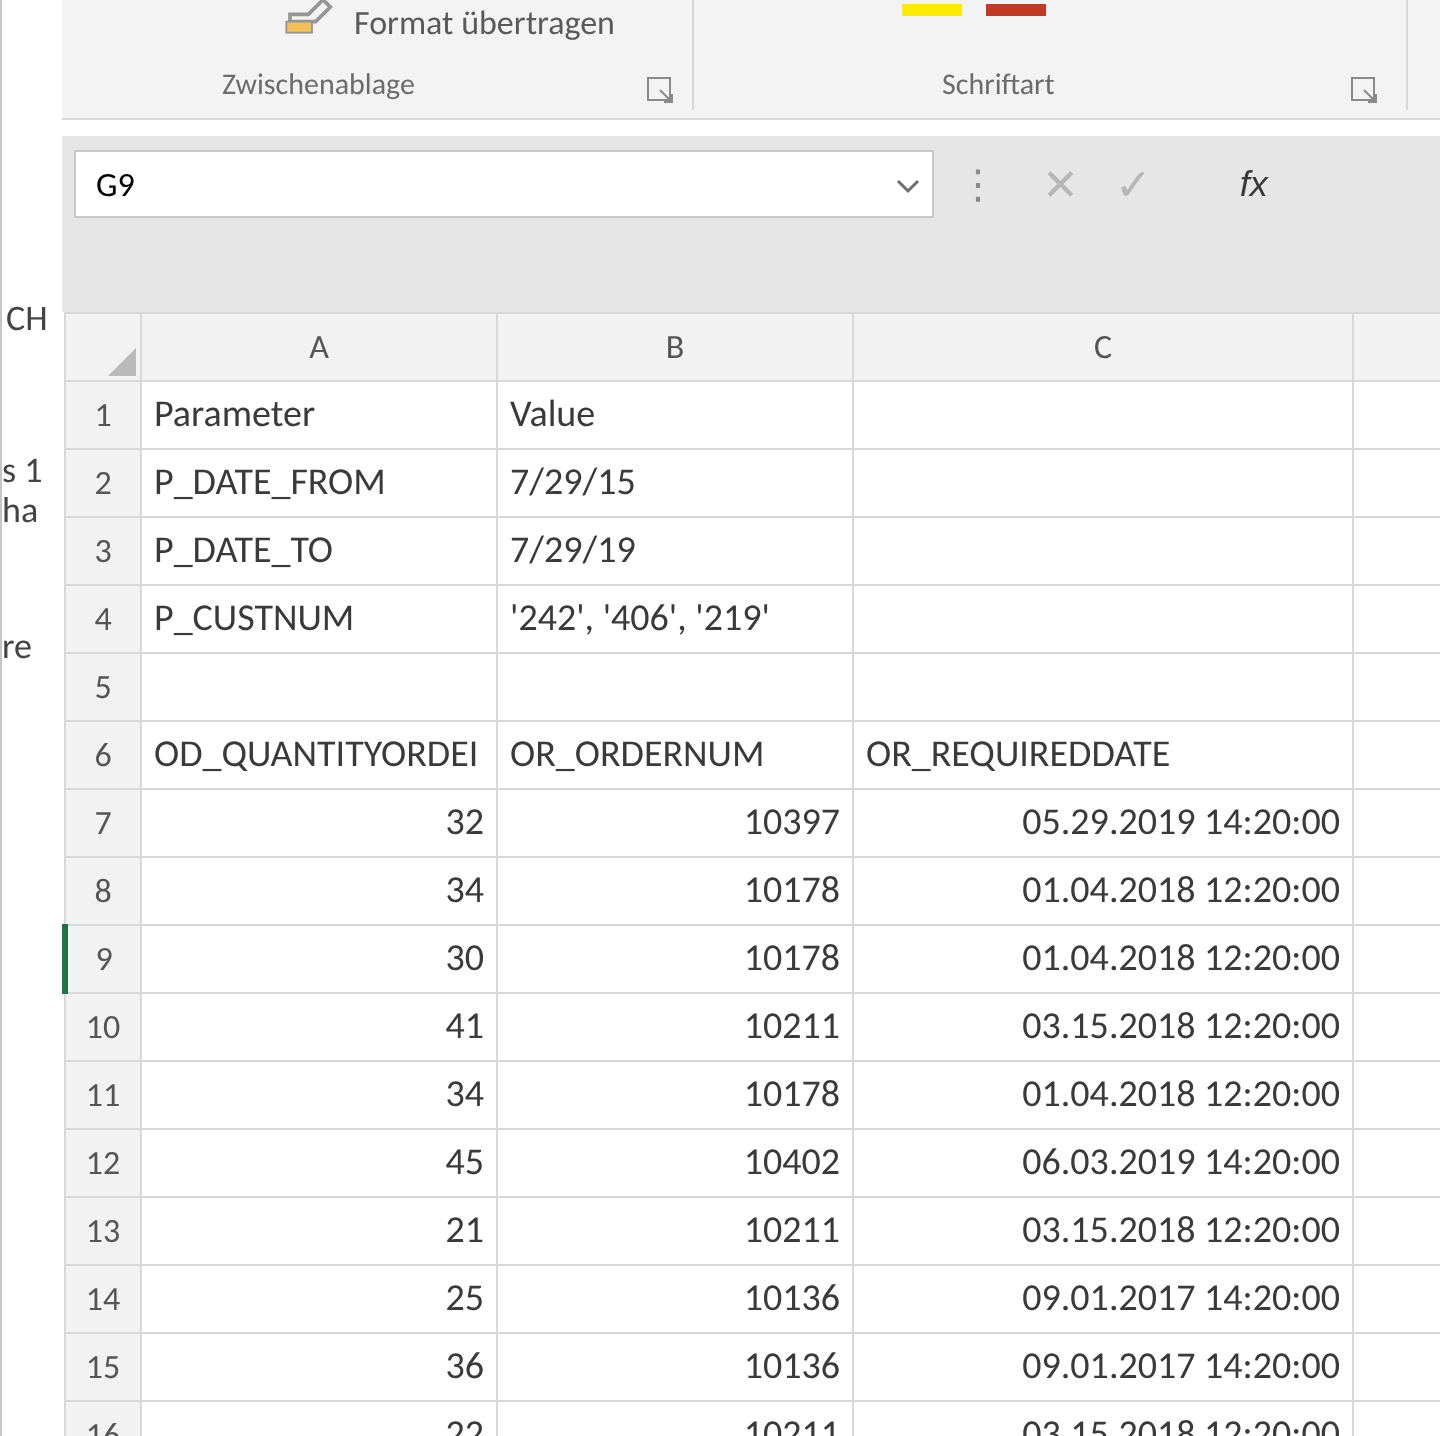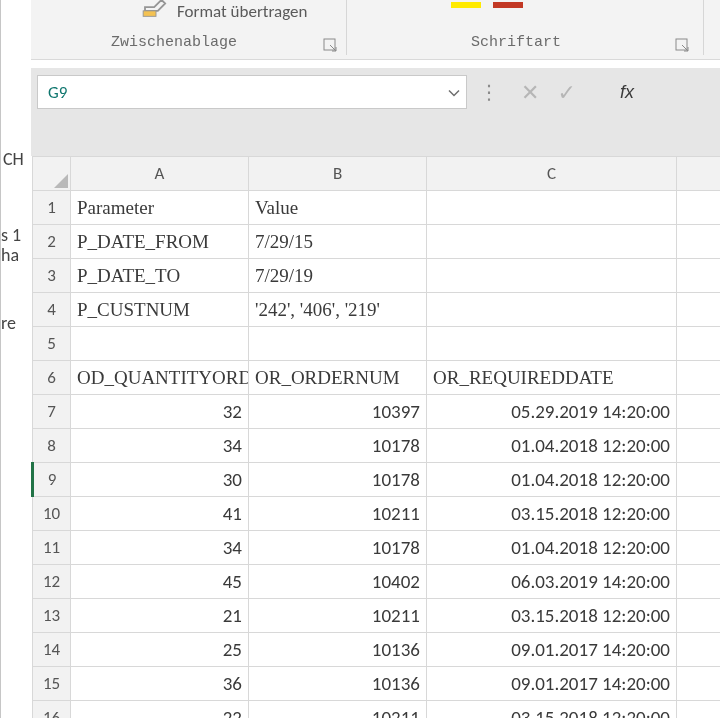--- a/index.html
+++ b/index.html
@@ -33,21 +33,21 @@
   }
   
   .ribbon {
     position: absolute;
     left: 30px; right: 0; top: 0; height: 60px;
     background: #f3f3f3;
     border-bottom: 1px solid #d9d9d9;
   }
   .ribbon .group-label {
     font-size: 15px; color: #6b6b6b;
-    position: absolute; top: 34px; font-family: Liberation Mono, monospace;
+    position: absolute; top: 34px;
   }
   .dlg-launcher {
     width: 15px; height: 15px;
     display: inline-block;
     position: absolute;
     color: #7f7f7f;
   }
   .dlg-launcher svg { width:15px; height:15px; display:block; }
   .brush-icon {
     position:absolute; top:-2px; left:110px;
@@ -66,21 +66,21 @@
     padding: 8px 6px;
     gap: 6px;
   }
   .namebox {
     width: 430px; height: 34px;
     background: #fff;
     border: 1px solid #c9c9c9;
     display: flex; align-items: center;
     position: relative;
     padding-left: 10px;
-    color: #0f766e;
+    color: #000000;
     font-size: 17px;
   }
   .namebox .dd {
     position:absolute; right:6px; top:50%; transform:translateY(-50%);
     color:#6e6e6e;
   }
   .vdots { color:#8b8b8b; font-size:20px; padding:0 6px; }
   .fx-controls { display:flex; align-items:center; gap:18px; padding-left:10px; }
   .fx-controls .fx-cancel { color:#b6b6b6; font-size:22px; font-weight:300; }
   .fx-controls .fx-enter  { color:#b6b6b6; font-size:22px; }
@@ -138,21 +138,21 @@
   .sheet tbody td {
     font-size: 19px;
     color: #3a3a3a;
   }
   .sel-row th.rowhead {
     background:#e2e2e2;
     border-left:3px solid #217346 !important;
     color:#217346;
   }
   .num { text-align: right; }
-  .txt { text-align: left; font-family: Liberation Serif, serif; }
+  .txt { text-align: left; }
   col.c-row { width: 38px; }
   col.c-a { width: 178px; }
   col.c-b { width: 178px; }
   col.c-c { width: 250px; }
   col.c-d { width: 60px; }
 </style>
 </head>
 <body>
 
 <div class="shell">

